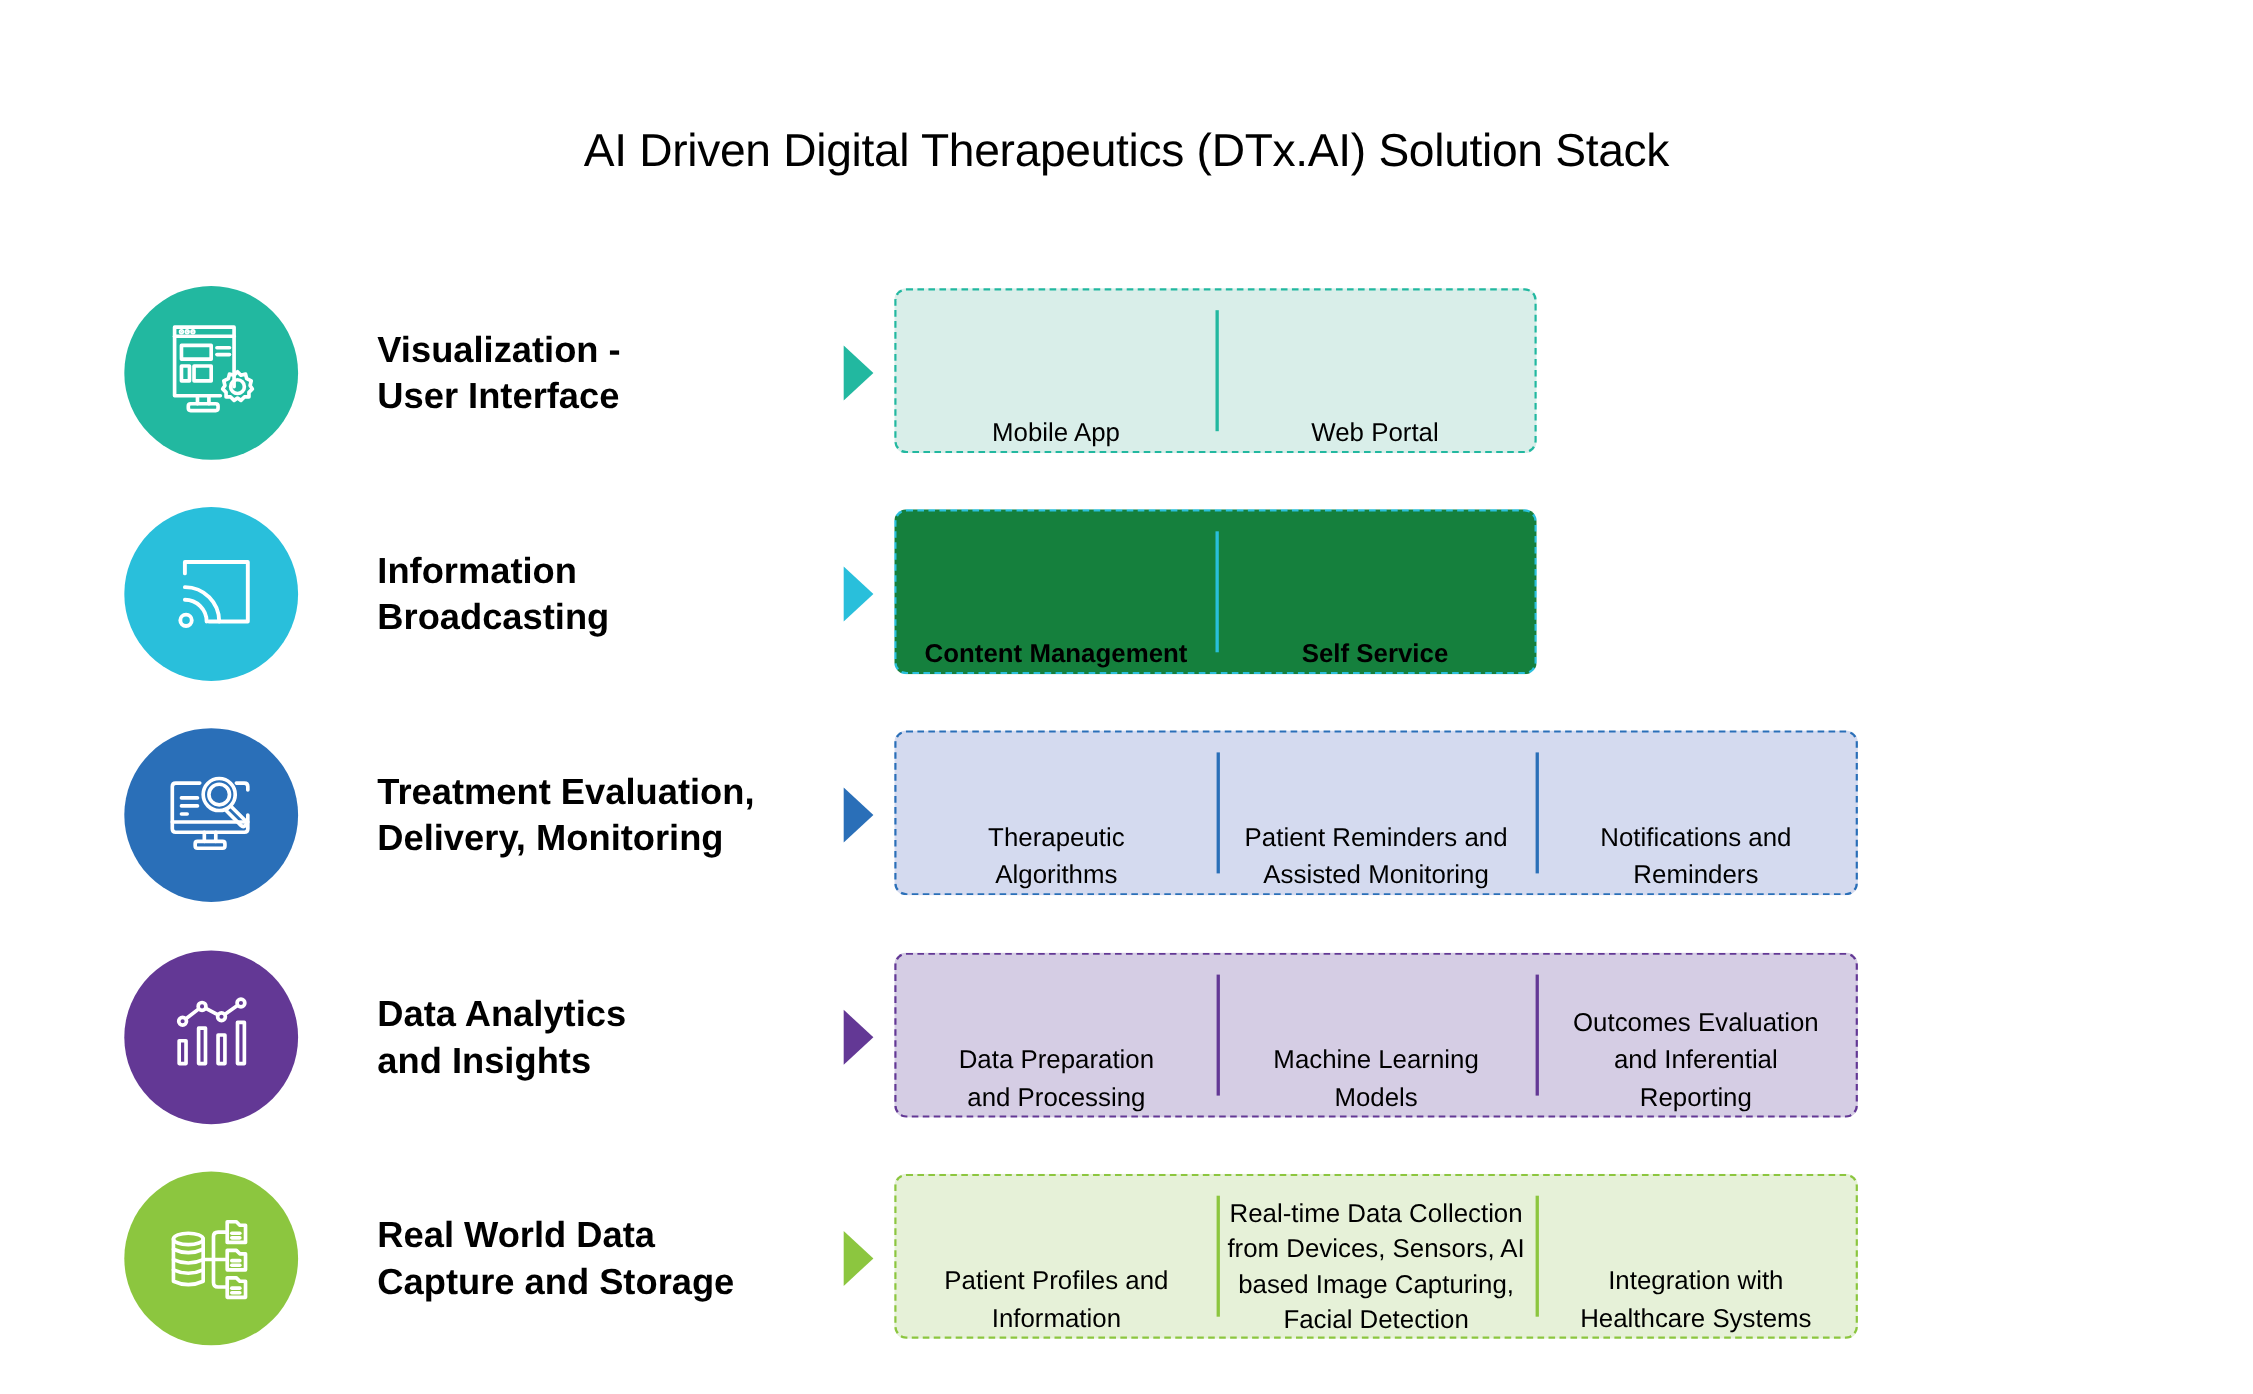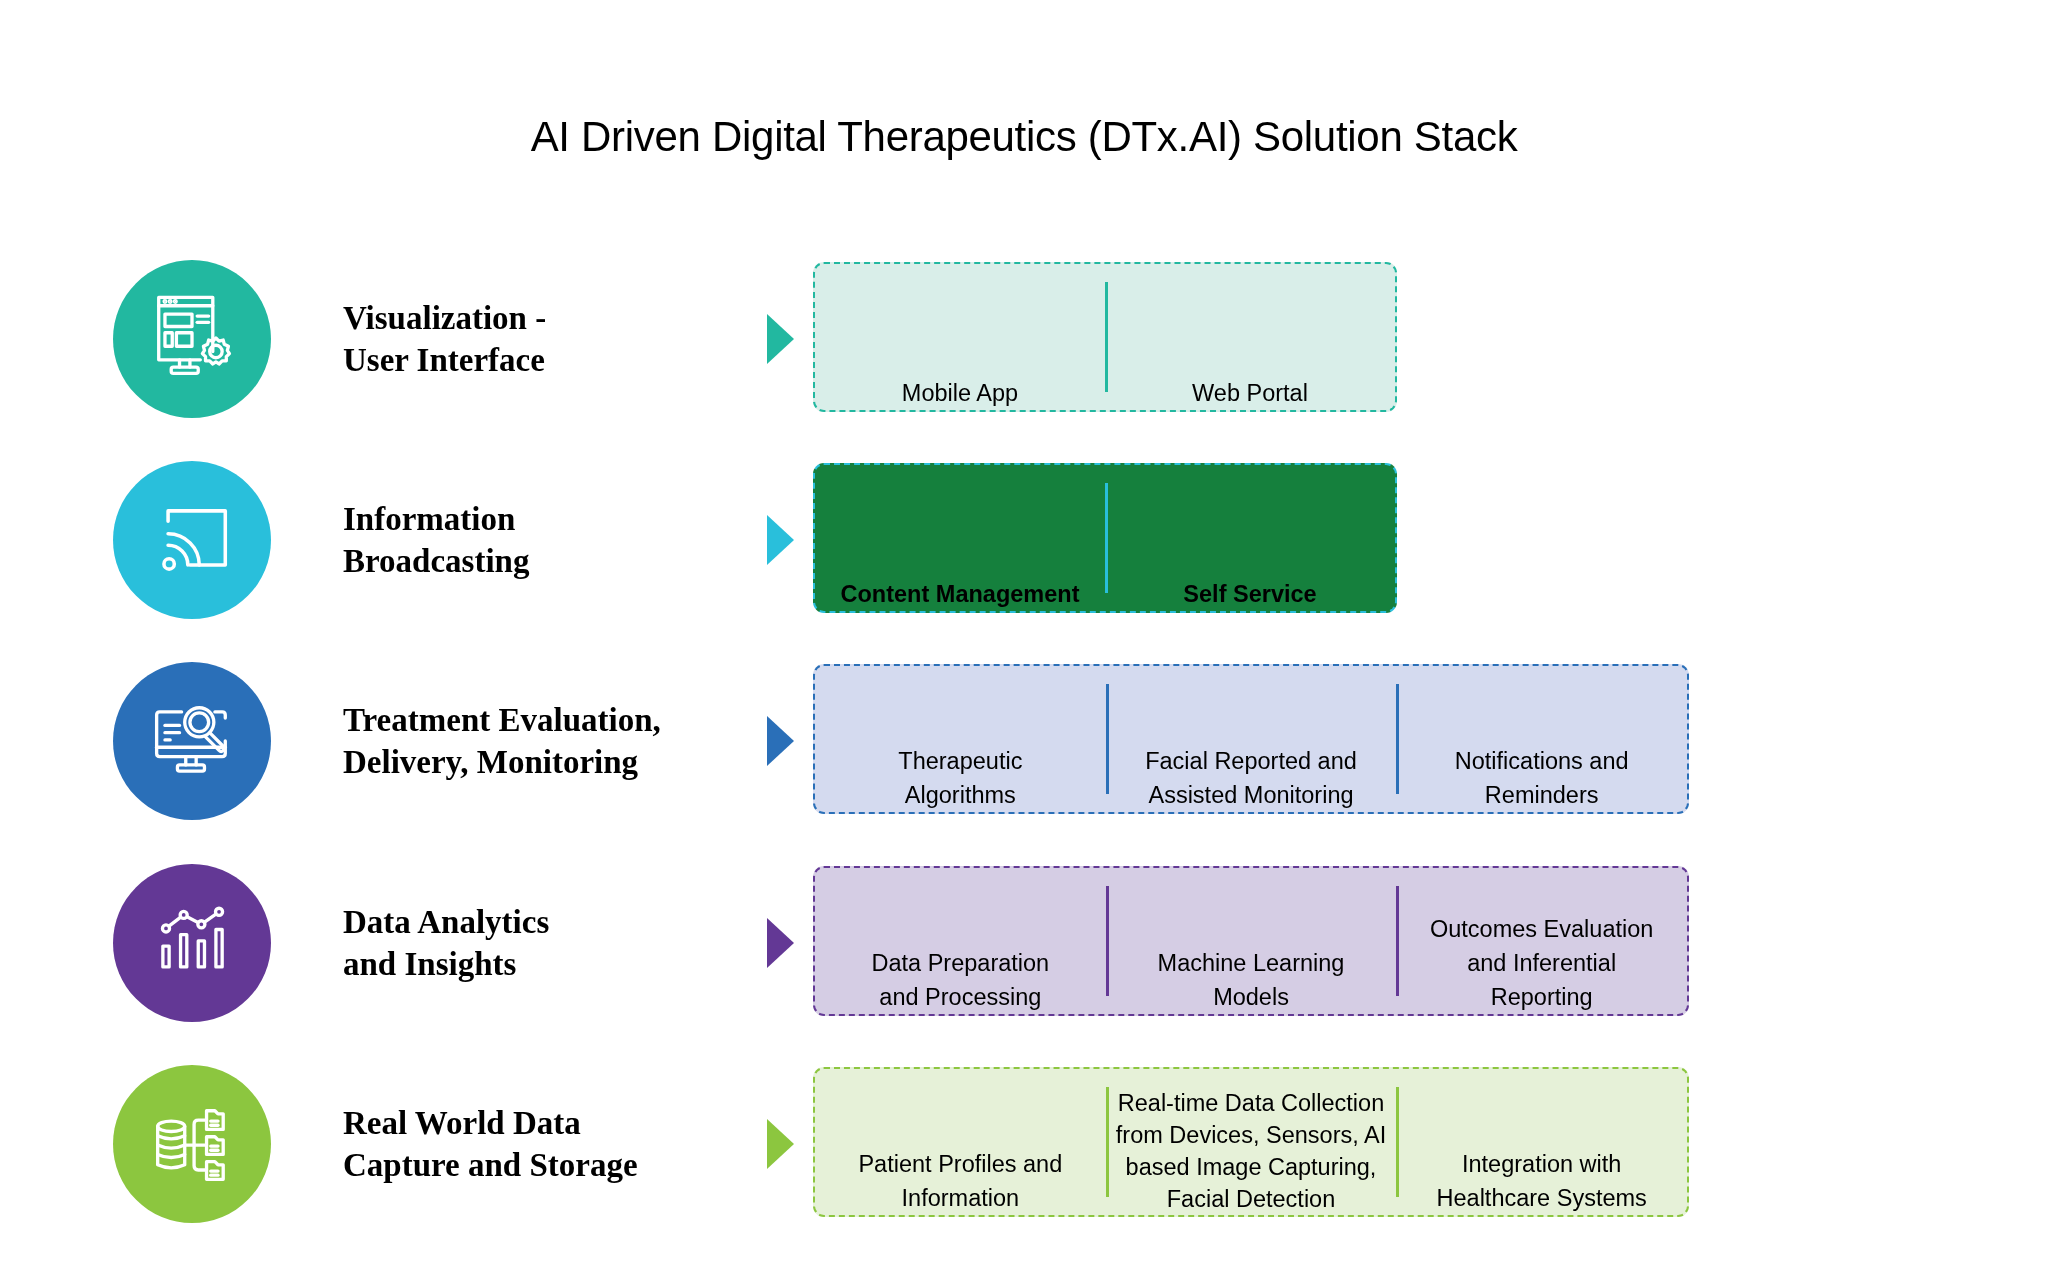--- a/index.html
+++ b/index.html
@@ -6,21 +6,21 @@
   body { width: 2048px; height: 1267px; position: relative; overflow: hidden;
          font-family: "DejaVu Sans", "Liberation Sans", sans-serif; color: #000; }
   .title { position: absolute; left: 0; width: 2048px; top: 102px; text-align: center;
            font-family: "Liberation Sans", sans-serif; font-weight: normal; font-size: 42px;
            letter-spacing: -0.3px; line-height: 70px; }
   .row { position: absolute; left: 0; width: 2048px; height: 160px; }
   .circle { position: absolute; left: 113px; top: 1px; width: 158px; height: 158px; border-radius: 50%;
             display: flex; align-items: center; justify-content: center; }
   .circle svg { width: 104px; height: 104px; }
   .label { position: absolute; left: 343px; top: 50%; transform: translateY(-50%);
-           font-family: Liberation Serif, serif; font-weight: bold; font-size: 33px; line-height: 42px;
+           font-family: Liberation Sans, sans-serif; font-weight: bold; font-size: 33px; line-height: 42px;
            white-space: nowrap; }
   .label span { display: block; }
   .arrow { position: absolute; left: 767px; top: 55px; width: 0; height: 0;
            border-top: 25px solid transparent; border-bottom: 25px solid transparent; border-left-width: 27px; border-left-style: solid; }
   .box { position: absolute; left: 813px; top: 3px; height: 150px; border-radius: 11px;
          border-width: 2.5px; border-style: dashed; box-sizing: border-box; display: flex; }
   .box.two { width: 584px; }
   .box.three { width: 876px; }
   .cell { flex: 1 1 0; position: relative; display: flex; align-items: flex-end; justify-content: center;
           text-align: center; font-family: "Liberation Sans", sans-serif; font-size: 23.5px; line-height: 34px; padding: 0 6px; }
@@ -121,21 +121,21 @@
   <div class="arrow" style="border-left-color: rgb(42, 111, 184);"></div>
   <div class="box three" style="background: rgb(212, 218, 239); border-color: rgb(42, 111, 184);">
     <div class="cell">
         <div class="cell-text">
           <span>Therapeutic</span>
           <span>Algorithms</span>
         </div>
       </div>
     <div class="cell">
         <div class="cell-text">
-          <span>Facial Reported and</span>
+          <span>Patient Reminders and</span>
           <span>Assisted Monitoring</span>
         </div>
       </div>
     <div class="cell">
         <div class="cell-text">
           <span>Notifications and</span>
           <span>Reminders</span>
         </div>
       </div>
   </div>

